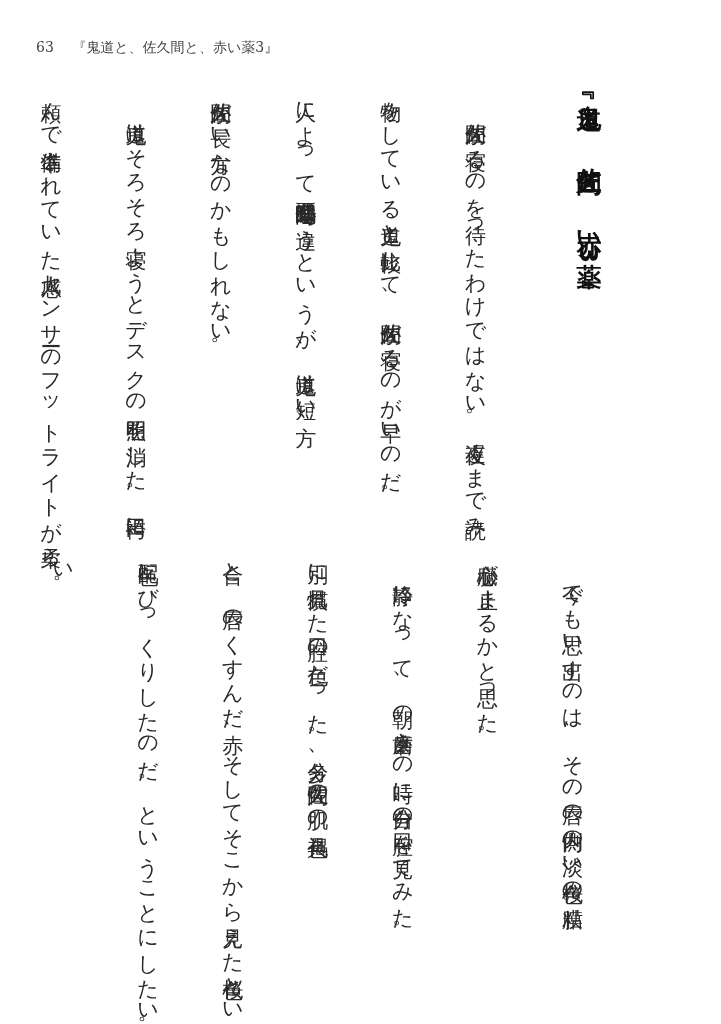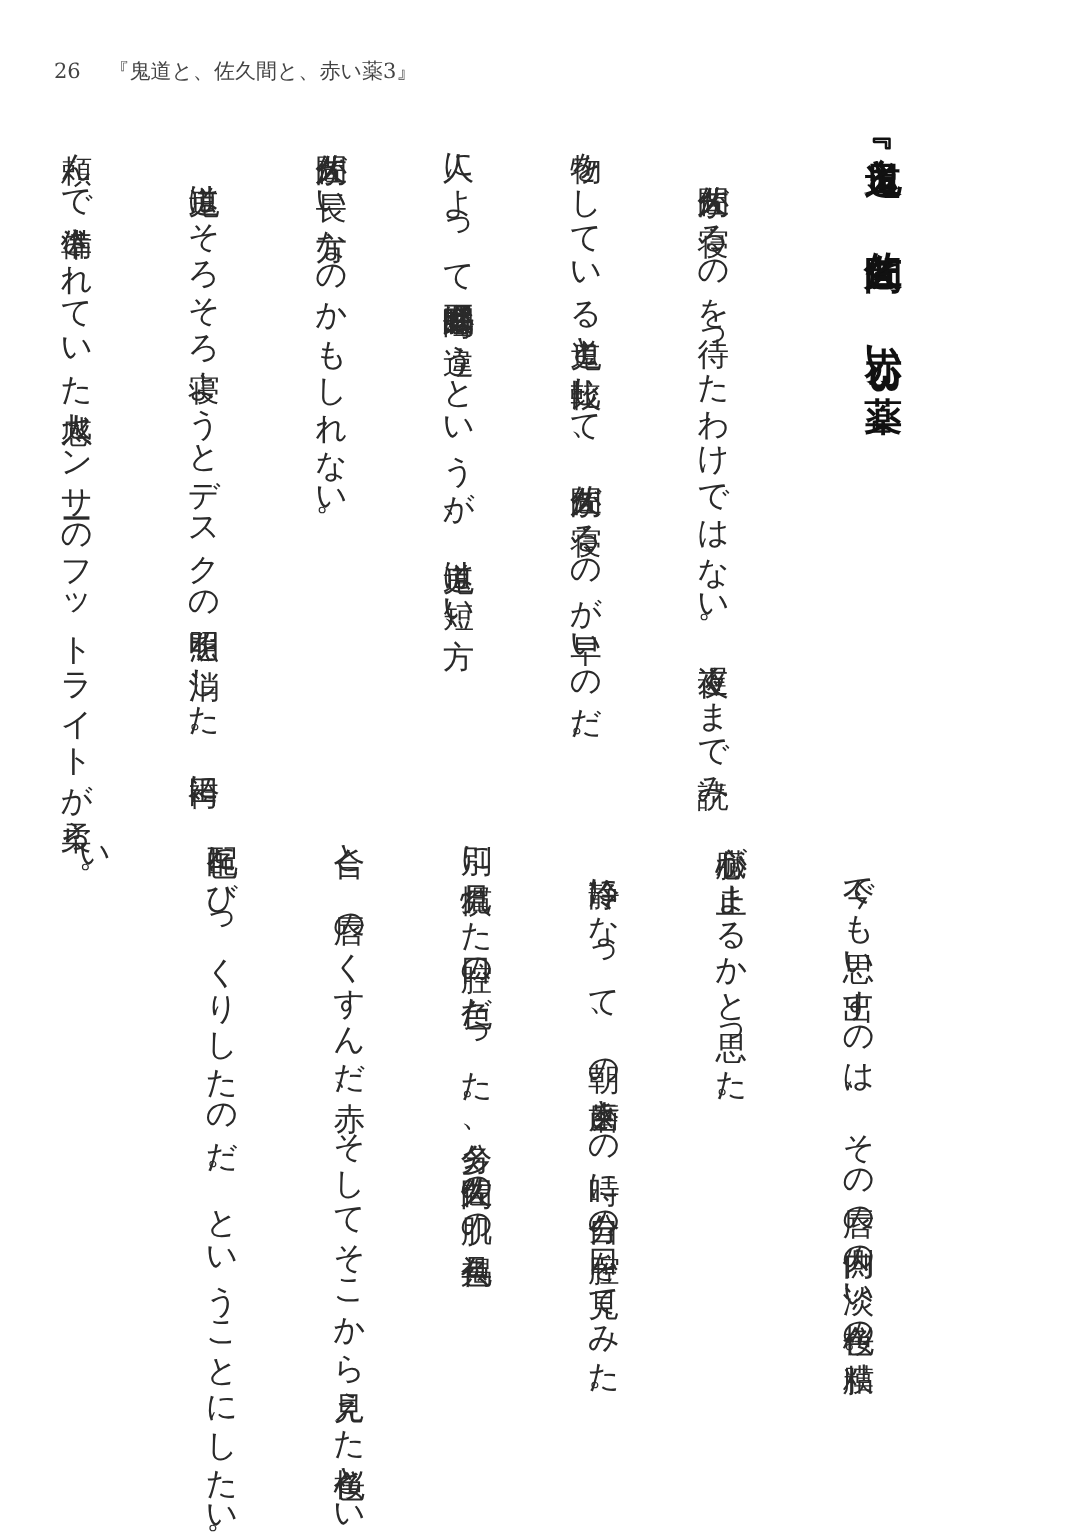--- a/index.html
+++ b/index.html
@@ -12,21 +12,21 @@
   .top { right:62px; top:86px; height:420px; }
   .bottom { right:78px; top:548px; height:420px; }
   .title { font-family:"DejaVu Sans", "Liberation Sans", sans-serif; font-weight:bold;
            font-size:25px; letter-spacing:2px; color:#111; margin-left:28px; margin-top:-2px; }
   .line { display:block; }
 </style>
 </head>
 <body>
 
 <div class="header">
-  <span class="num">26</span>
+  <span class="num">63</span>
   <span>『鬼道と、佐久間と、赤い薬3』</span>
 </div>
 
 <div class="block top">
   <span class="line title">『鬼道と、佐久間と、赤い薬3』</span>
   <span class="line">　佐久間が寝るのを待ったわけではない。夜遅くまで読み</span>
   <span class="line">物をしている鬼道と比較して、佐久間が寝るのが早いのだ。</span>
   <span class="line">人によって必要睡眠時間は違うというが、鬼道は短い方、</span>
   <span class="line">佐久間が長い方なのかもしれない。</span>
   <span class="line">　鬼道はそろそろ寝ようとデスクの照明を消した。袴田に</span>

